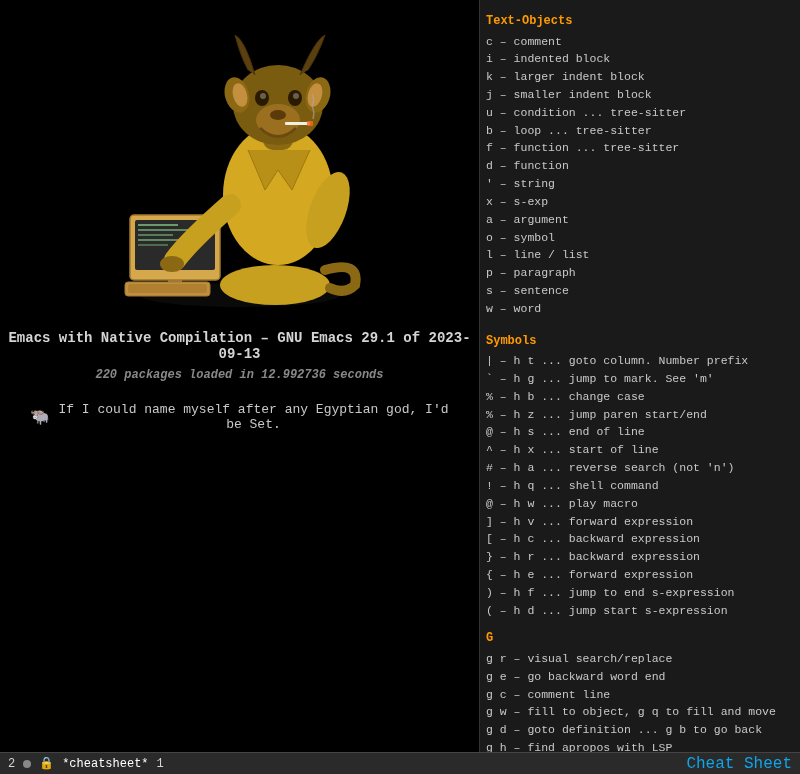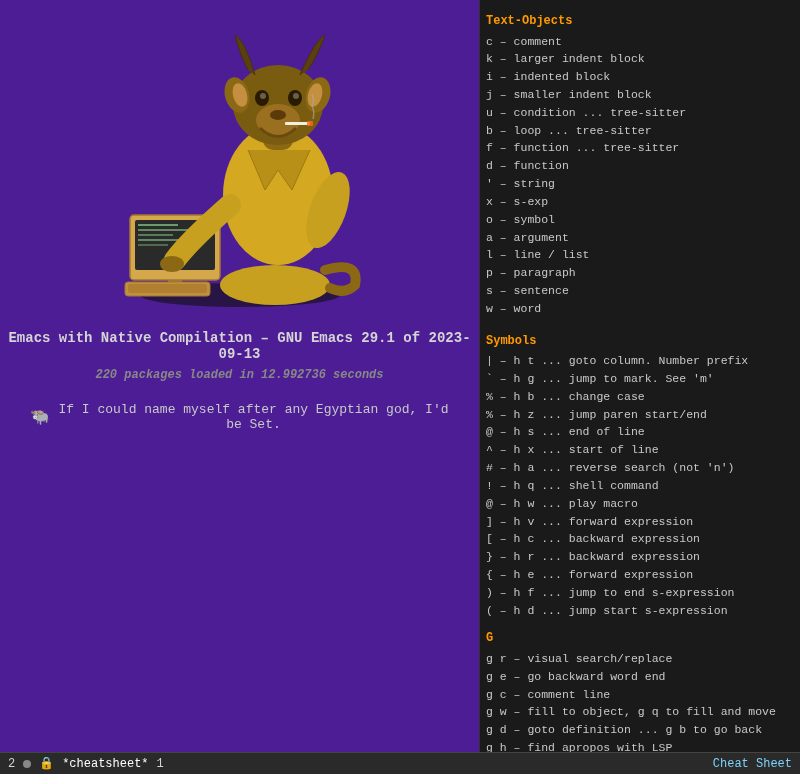--- a/index.html
+++ b/index.html
@@ -8,21 +8,21 @@
       height: 774px;
       background: #1a1a1a;
       display: flex;
       font-family: 'Courier New', Courier, monospace;
       overflow: hidden;
     }
 
     
     #left-panel {
       width: 480px;
-      background: #4c1d95;
+      background: #000000;
       display: flex;
       flex-direction: column;
       align-items: center;
       justify-content: flex-start;
       padding-top: 20px;
       border-right: 1px solid #333;
     }
 
     #gnu-image {
       width: 280px;
@@ -129,22 +129,22 @@
     }
 
     #status-num2 {
       color: #d4d4d4;
       font-size: 12px;
       font-family: 'Courier New', monospace;
     }
 
     #status-right {
       margin-left: auto;
-      color: #7dd3fc;
-      font-size: 12px;
+      color: #0ea5e9;
+      font-size: 16px;
       font-family: 'Courier New', monospace;
     }
 
     
     #right-panel::-webkit-scrollbar { width: 4px; }
     #right-panel::-webkit-scrollbar-track { background: #111; }
     #right-panel::-webkit-scrollbar-thumb { background: #555; }
   </style>
 </head>
 <body>
@@ -217,31 +217,31 @@
   <div id="splash-message">
     <span id="splash-icon">🐃</span>
     <span>If I could name myself after any Egyptian god, I'd be Set.</span>
   </div>
 </div>
 
 <div id="right-panel">
   <div class="section-title">Text-Objects</div>
   <div id="text-objects-list">
       <div class="cheat-item">c  –  comment</div>
+      <div class="cheat-item">i  –  indented block</div>
       <div class="cheat-item">k  –  larger indent block</div>
-      <div class="cheat-item">i  –  indented block</div>
       <div class="cheat-item">j  –  smaller indent block</div>
       <div class="cheat-item">u  –  condition  ...  tree-sitter</div>
       <div class="cheat-item">b  –  loop  ...  tree-sitter</div>
       <div class="cheat-item">f  –  function  ...  tree-sitter</div>
       <div class="cheat-item">d  –  function</div>
       <div class="cheat-item">'  –  string</div>
       <div class="cheat-item">x  –  s-exp</div>
+      <div class="cheat-item">a  –  argument</div>
       <div class="cheat-item">o  –  symbol</div>
-      <div class="cheat-item">a  –  argument</div>
       <div class="cheat-item">l  –  line / list</div>
       <div class="cheat-item">p  –  paragraph</div>
       <div class="cheat-item">s  –  sentence</div>
       <div class="cheat-item">w  –  word</div>
     </div>
 
   <div class="section-title" style="margin-top:14px;">Symbols</div>
   <div id="symbols-list">
       <div class="cheat-item">|  –  h t  ...  goto column. Number prefix</div>
       <div class="cheat-item">`  –  h g  ...  jump to mark. See 'm'</div>

